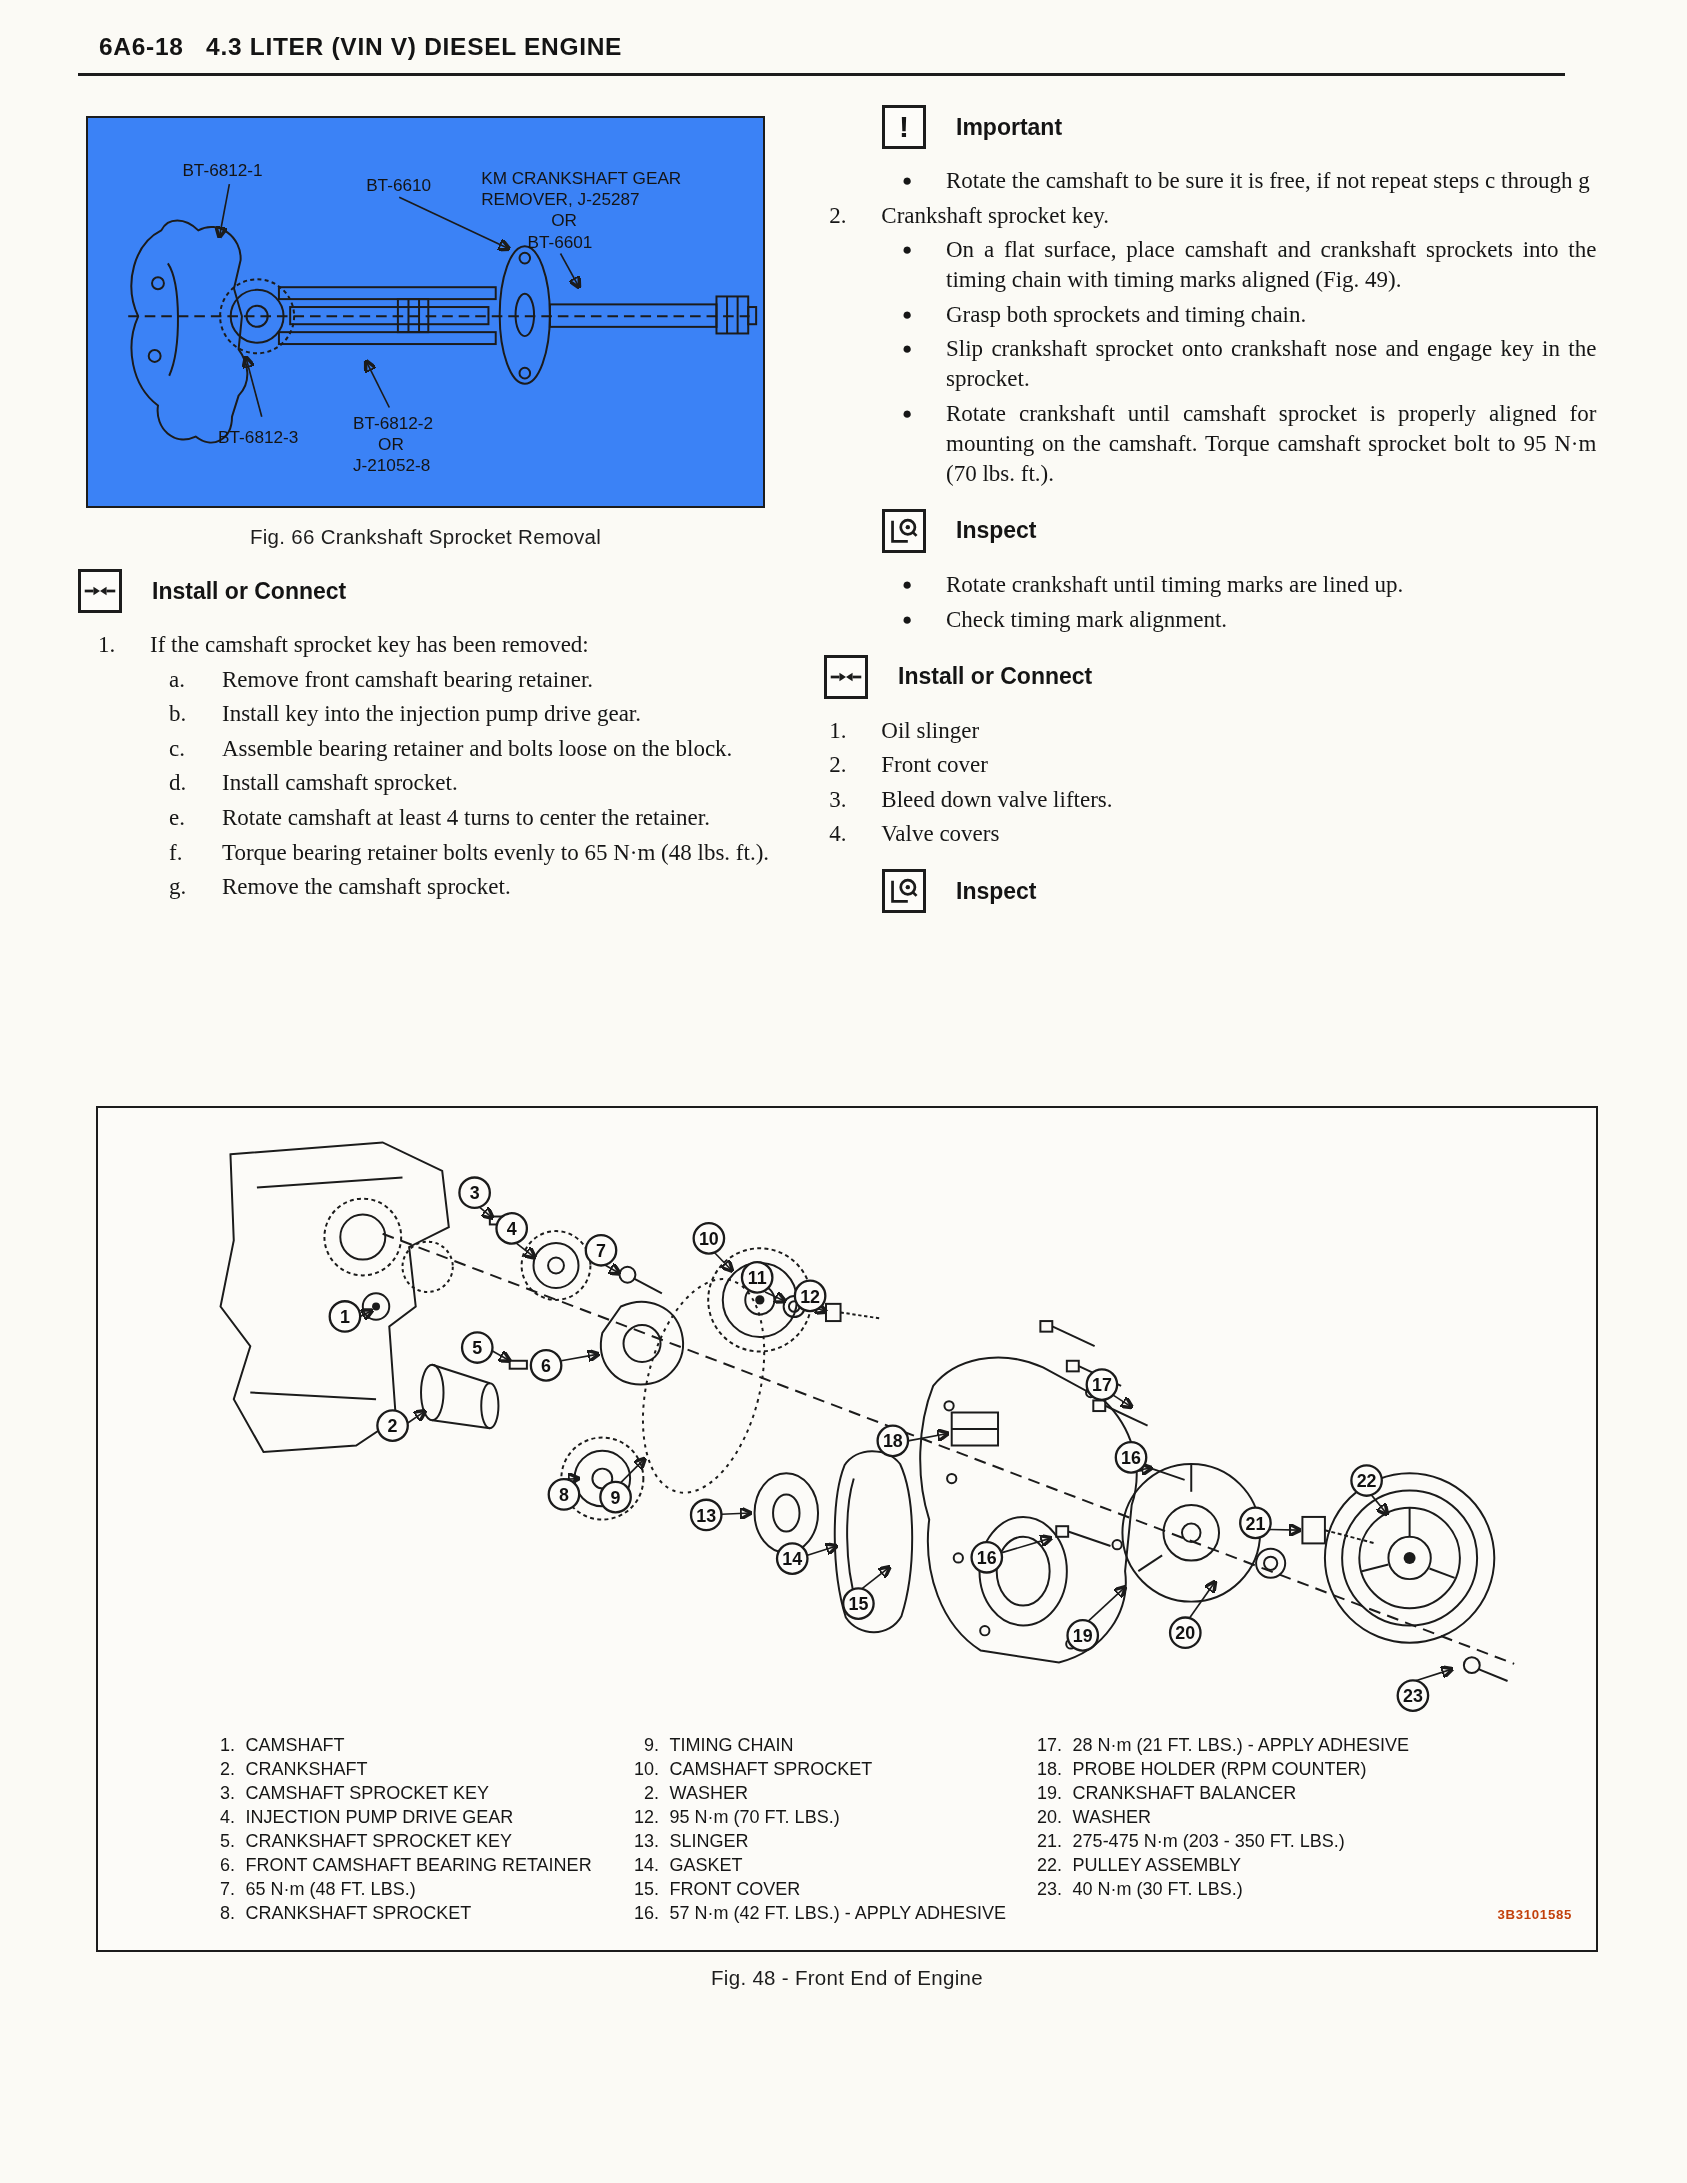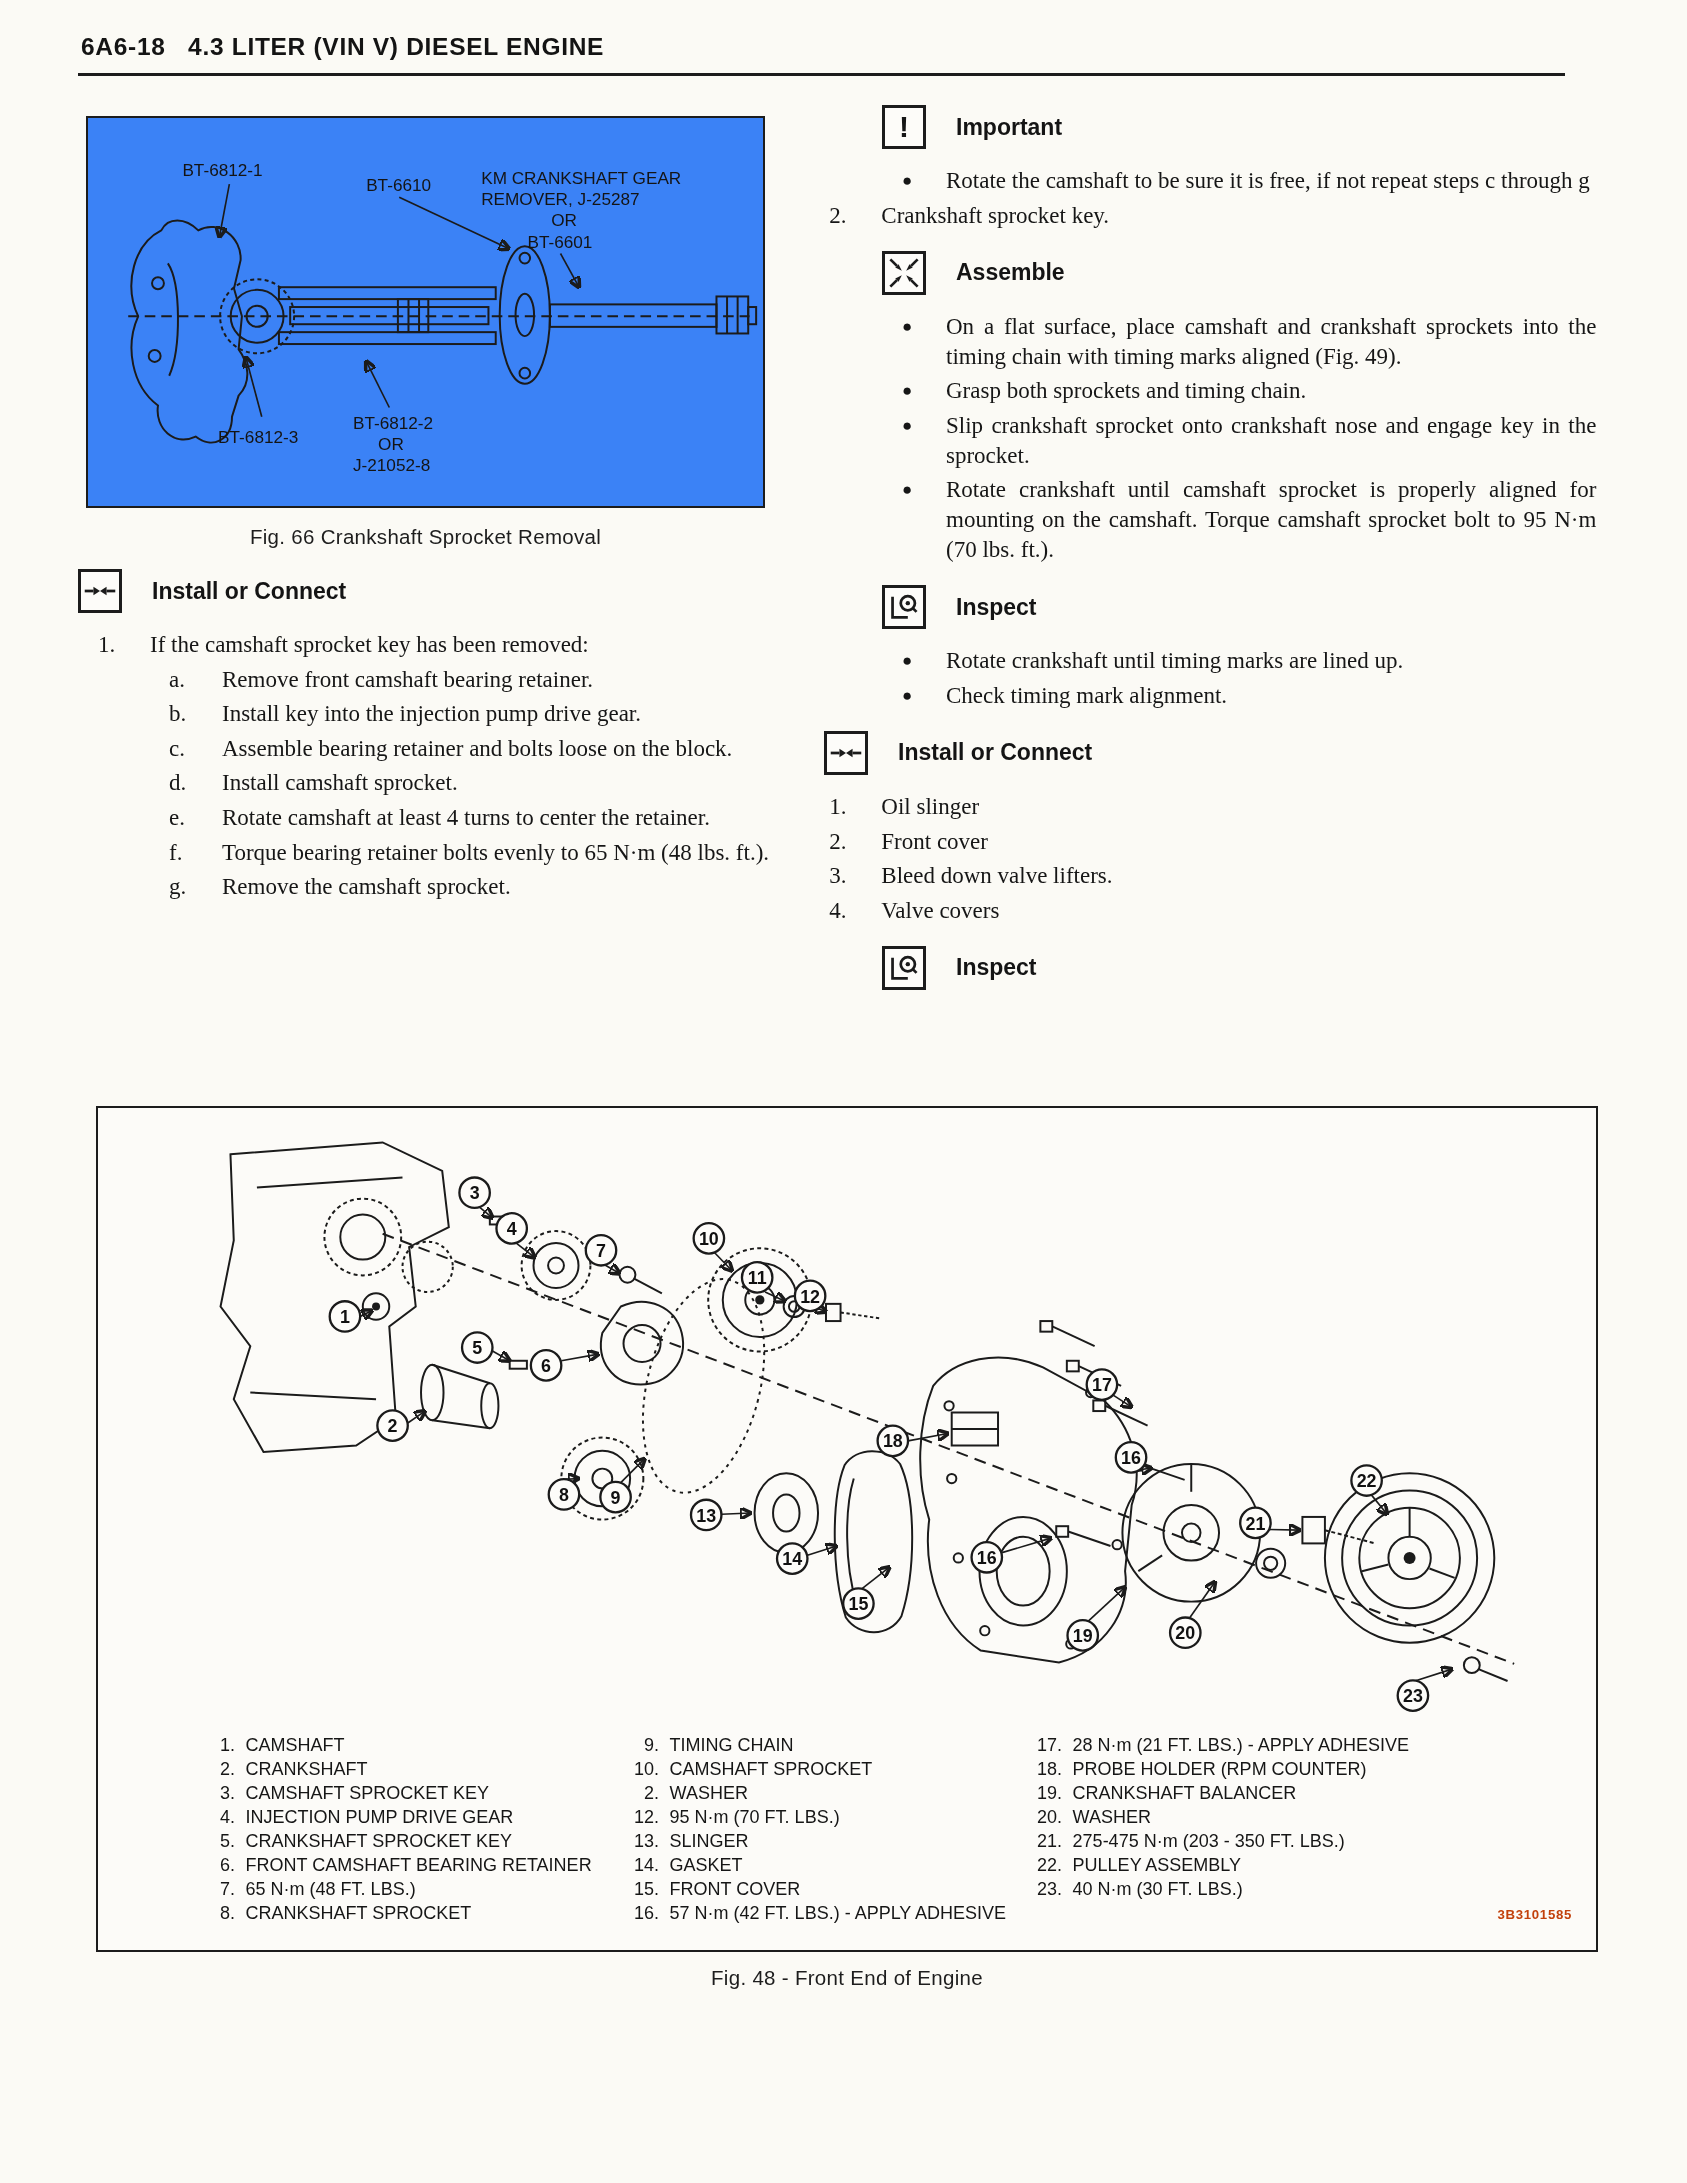--- a/index.html
+++ b/index.html
@@ -3,21 +3,21 @@
 <meta charset="utf-8">
 <style>
   html,body{margin:0;padding:0;}
   body{
     width:1687px;height:2183px;position:relative;
     background:#fbfaf5;color:#161616;
     font-family:"Liberation Serif", serif;
   }
 
   .page-header{
-    position:absolute;left:81px;top:33px;
+    position:absolute;left:99px;top:33px;
     font:bold 24.5px "Liberation Sans", sans-serif;
     letter-spacing:0.7px;color:#141414;
   }
   .page-header .gap{display:inline-block;width:22.5px;}
   .header-rule{position:absolute;left:78px;top:73px;width:1487px;height:3.3px;background:#1c1c1c;}
 
   
   .fig47-box{
     position:absolute;left:86px;top:116px;width:679px;height:392px;
     border:2.6px solid #1c1c1c;background:#3b82f6;box-sizing:border-box;
@@ -209,35 +209,20 @@
   <div class="li bullet">
       <span class="num">●</span>
       <span class="txt">Rotate the camshaft to be sure it is free, if not repeat steps c through g</span>
     </div>
 
   <div class="li flush">
       <span class="num">2.</span>
       <span class="txt">Crankshaft sprocket key.</span>
     </div>
 
-  <div class="icon-row indent">
-    <span class="sym">
-      <svg class="icon-art" viewBox="0 0 66 66">
-        <line x1="8" y1="8" x2="20" y2="20"></line>
-          <polygon points="29,29 17,23 23,17"></polygon>
-        <line x1="58" y1="8" x2="46" y2="20"></line>
-          <polygon points="37,29 43,17 49,23"></polygon>
-        <line x1="8" y1="58" x2="20" y2="46"></line>
-          <polygon points="29,37 17,43 23,49"></polygon>
-        <line x1="58" y1="58" x2="46" y2="46"></line>
-          <polygon points="37,37 49,43 43,49"></polygon>
-      </svg>
-    </span>
-    <span class="icon-label">Assemble</span>
-  </div>
   <div class="li bullet">
       <span class="num">●</span>
       <span class="txt">On a flat surface, place camshaft and crankshaft sprockets into the timing chain with timing marks aligned (Fig. 49).</span>
     </div>
   <div class="li bullet">
       <span class="num">●</span>
       <span class="txt">Grasp both sprockets and timing chain.</span>
     </div>
   <div class="li bullet">
       <span class="num">●</span>

